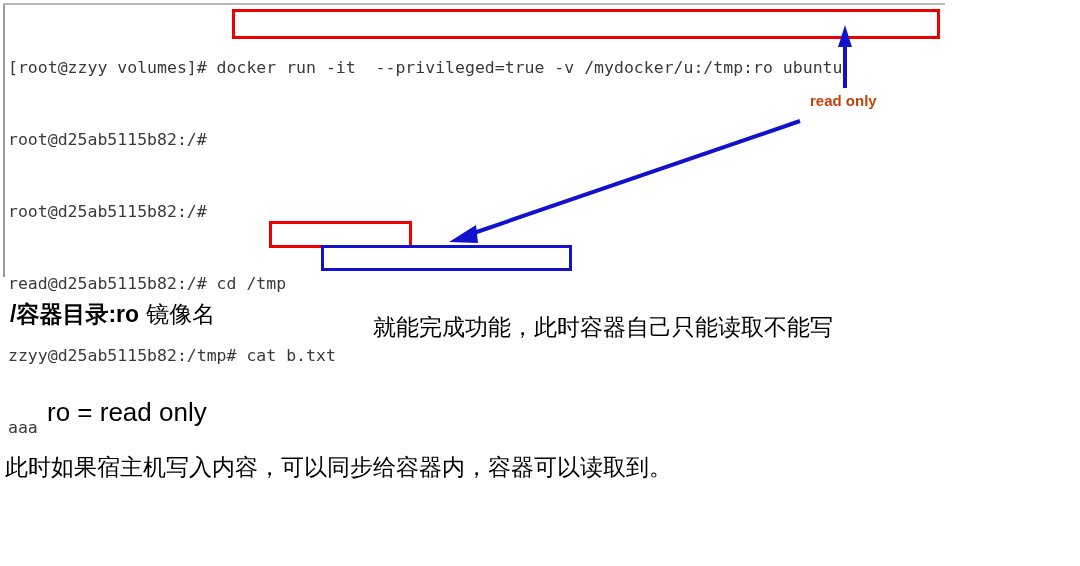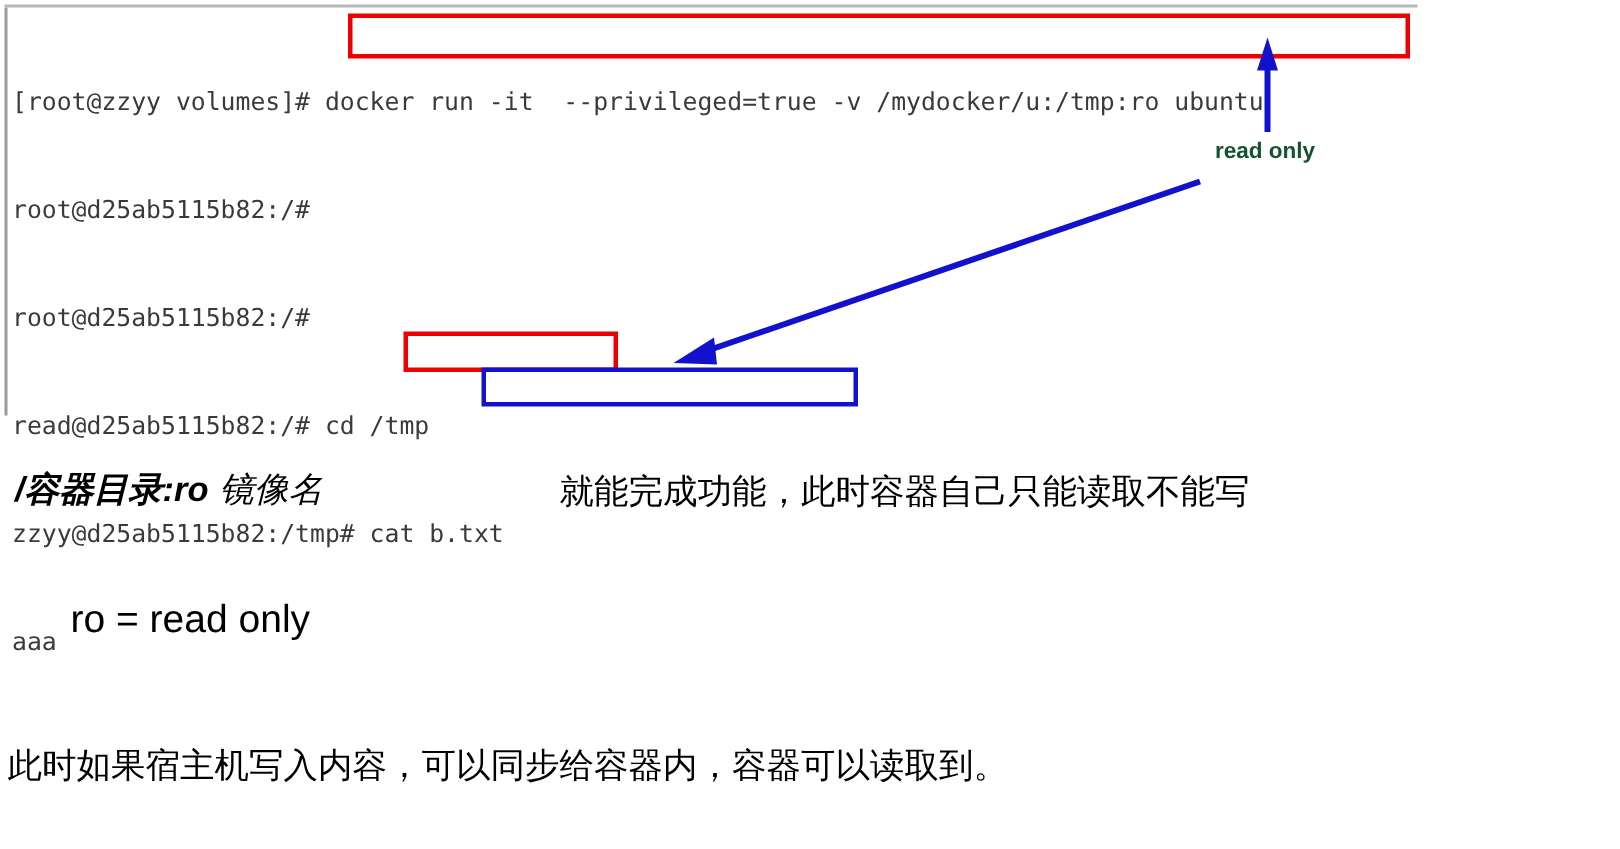--- a/index.html
+++ b/index.html
@@ -93,36 +93,35 @@
   }
 
   
   #label-read-only {
     position: absolute;
     left: 810px;
     top: 92px;
     font-family: "Liberation Sans", sans-serif;
     font-size: 15px;
     font-weight: bold;
-    color: #14532d;
+    color: #c2410c;
     white-space: nowrap;
   }
 
   
   .note-line {
     position: absolute;
     color: #000000;
     white-space: pre;
   }
   #note-syntax {
     left: 10px;
-    top: 311px;
+    top: 299px;
     font-family: "DejaVu Serif", serif;
     font-size: 23px;
-    font-style: italic;
   }
   #note-syntax .seg-bold {
     font-family: "Liberation Sans", sans-serif;
     font-weight: bold;
     font-size: 23px;
   }
   #note-effect {
     left: 373px;
     top: 312px;
     font-family: "DejaVu Serif", serif;
@@ -130,21 +129,21 @@
   }
   #note-ro-meaning {
     left: 5px;
     top: 397px;
     font-family: "Liberation Sans", sans-serif;
     font-size: 26px;
     margin-left: 42px;
   }
   #note-host-sync {
     left: 5px;
-    top: 495px;
+    top: 452px;
     font-family: "DejaVu Serif", serif;
     font-size: 23px;
   }
 </style>
 </head>
 <body>
 
 <div id="terminal-block">
   <div id="terminal-top-rule"></div>
   <div id="terminal-left-rule"></div>

